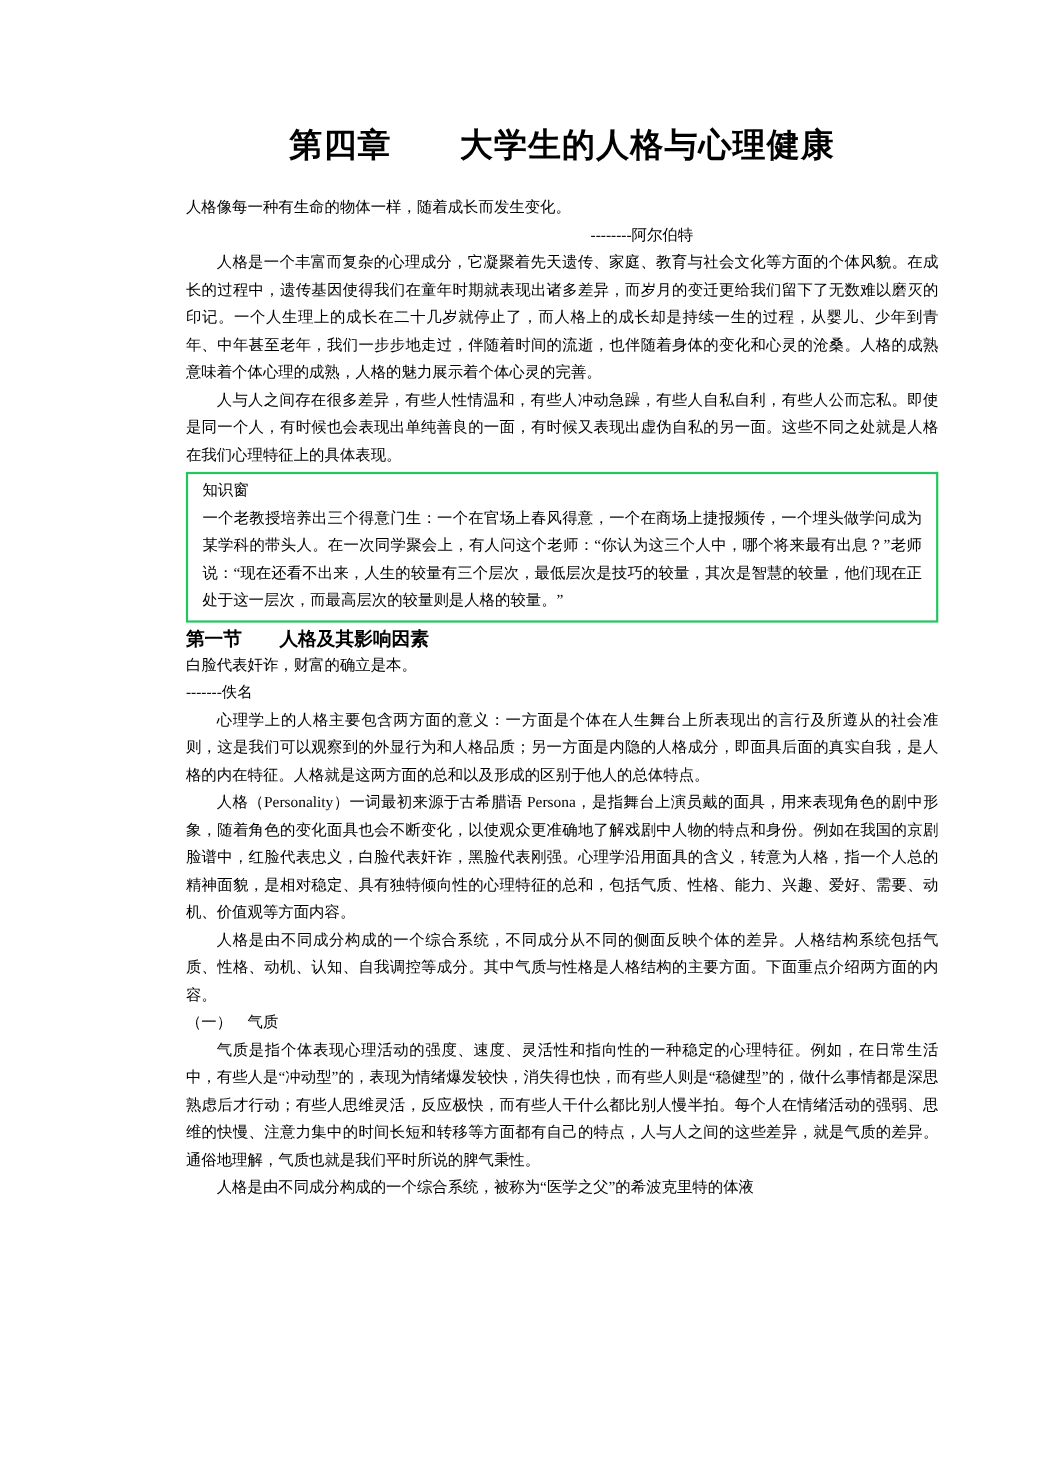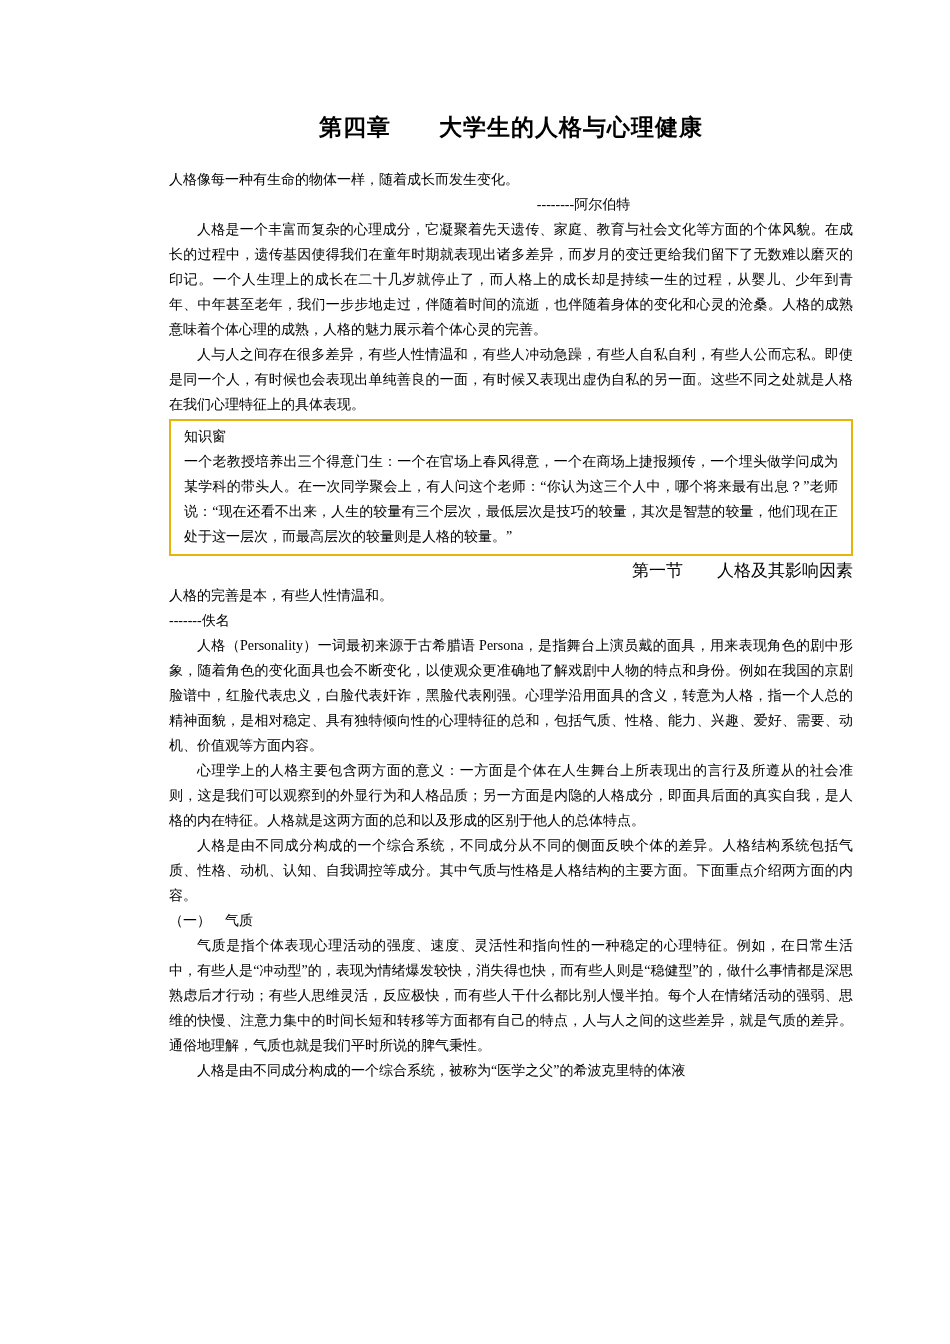--- a/index.html
+++ b/index.html
@@ -14,21 +14,21 @@
       position: relative;
     }
     .page {
       position: absolute;
       left: 169px;
       top: 0;
       width: 684px;
       padding-top: 112px;
     }
     .doc-title {
-      font-size: 23px;
+      font-size: 30px;
       font-weight: bold;
       text-align: center;
       margin: 0 0 24px 0;
       letter-spacing: 1px;
     }
     .para {
       font-size: 14px;
       line-height: 25px;
       margin: 0;
       text-align: justify;
@@ -39,29 +39,29 @@
       text-align: center;
       padding-left: 145px;
       text-indent: 0;
     }
     .attr-center {
       text-align: left;
       padding-right: 48px;
       text-indent: 0;
     }
     .kbox {
-      border: 2px solid #eab308;
+      border: 2px solid #22c55e;
       margin: 2px 0 2px 0;
       padding: 3px 13px 5px 13px;
     }
     .section-heading {
       font-size: 17px;
-      font-weight: normal;
+      font-weight: bold;
       line-height: 25px;
-      text-align: right;
+      text-align: left;
       margin: 0;
     }
   </style>
 </head>
 <body>
 
 <div class="page">
 
   <h1 class="doc-title">第四章　　大学生的人格与心理健康</h1>
 
@@ -73,27 +73,27 @@
 
   <p class="para indent">人与人之间存在很多差异，有些人性情温和，有些人冲动急躁，有些人自私自利，有些人公而忘私。即使是同一个人，有时候也会表现出单纯善良的一面，有时候又表现出虚伪自私的另一面。这些不同之处就是人格在我们心理特征上的具体表现。</p>
 
   <div class="kbox">
     <div class="para">知识窗</div>
     <div class="para">一个老教授培养出三个得意门生：一个在官场上春风得意，一个在商场上捷报频传，一个埋头做学问成为某学科的带头人。在一次同学聚会上，有人问这个老师：“你认为这三个人中，哪个将来最有出息？”老师说：“现在还看不出来，人生的较量有三个层次，最低层次是技巧的较量，其次是智慧的较量，他们现在正处于这一层次，而最高层次的较量则是人格的较量。”</div>
   </div>
 
   <h2 class="section-heading">第一节　　人格及其影响因素</h2>
 
-  <p class="para">人格的完善是本，有些人性情温和。</p>
+  <p class="para">白脸代表奸诈，财富的确立是本。</p>
 
   <p class="para attr-center">-------佚名</p>
 
+  <p class="para indent">心理学上的人格主要包含两方面的意义：一方面是个体在人生舞台上所表现出的言行及所遵从的社会准则，这是我们可以观察到的外显行为和人格品质；另一方面是内隐的人格成分，即面具后面的真实自我，是人格的内在特征。人格就是这两方面的总和以及形成的区别于他人的总体特点。</p>
+
   <p class="para indent">人格（Personality）一词最初来源于古希腊语 Persona，是指舞台上演员戴的面具，用来表现角色的剧中形象，随着角色的变化面具也会不断变化，以使观众更准确地了解戏剧中人物的特点和身份。例如在我国的京剧脸谱中，红脸代表忠义，白脸代表奸诈，黑脸代表刚强。心理学沿用面具的含义，转意为人格，指一个人总的精神面貌，是相对稳定、具有独特倾向性的心理特征的总和，包括气质、性格、能力、兴趣、爱好、需要、动机、价值观等方面内容。</p>
-
-  <p class="para indent">心理学上的人格主要包含两方面的意义：一方面是个体在人生舞台上所表现出的言行及所遵从的社会准则，这是我们可以观察到的外显行为和人格品质；另一方面是内隐的人格成分，即面具后面的真实自我，是人格的内在特征。人格就是这两方面的总和以及形成的区别于他人的总体特点。</p>
 
 
   <p class="para indent">人格是由不同成分构成的一个综合系统，不同成分从不同的侧面反映个体的差异。人格结构系统包括气质、性格、动机、认知、自我调控等成分。其中气质与性格是人格结构的主要方面。下面重点介绍两方面的内容。</p>
 
   <p class="para">（一）　气质</p>
 
   <p class="para indent">气质是指个体表现心理活动的强度、速度、灵活性和指向性的一种稳定的心理特征。例如，在日常生活中，有些人是“冲动型”的，表现为情绪爆发较快，消失得也快，而有些人则是“稳健型”的，做什么事情都是深思熟虑后才行动；有些人思维灵活，反应极快，而有些人干什么都比别人慢半拍。每个人在情绪活动的强弱、思维的快慢、注意力集中的时间长短和转移等方面都有自己的特点，人与人之间的这些差异，就是气质的差异。通俗地理解，气质也就是我们平时所说的脾气秉性。</p>
 
   <p class="para indent">人格是由不同成分构成的一个综合系统，被称为“医学之父”的希波克里特的体液</p>
 

